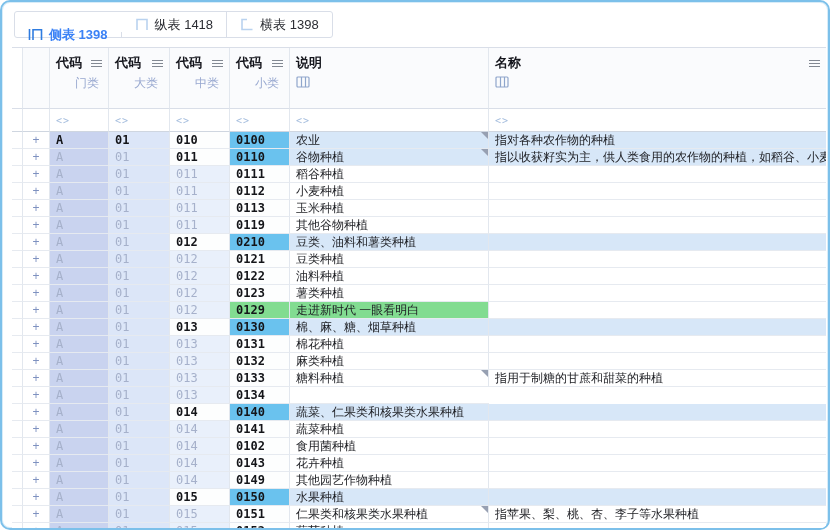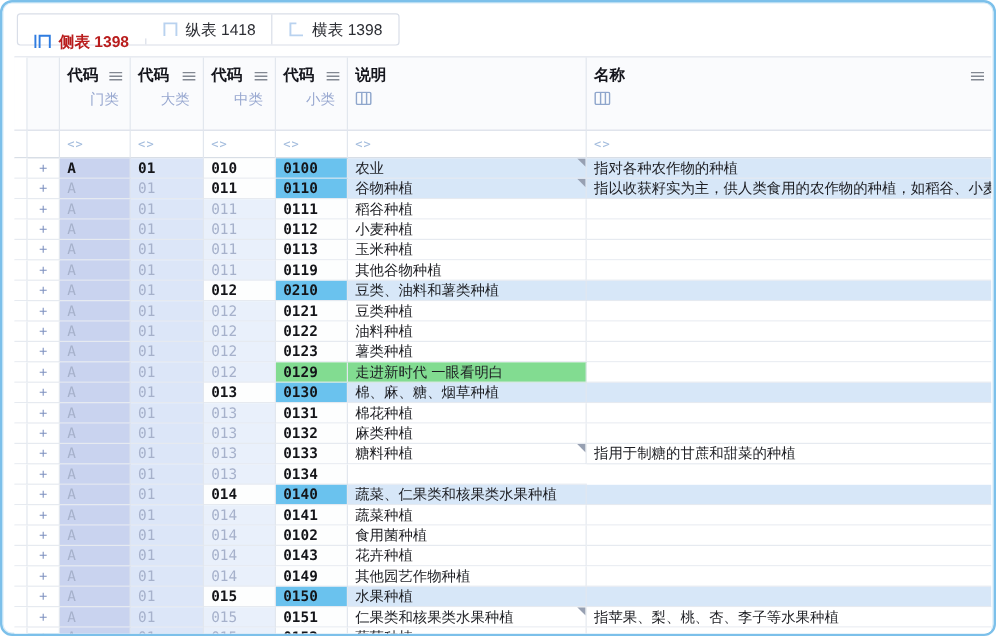--- a/index.html
+++ b/index.html
@@ -13,21 +13,21 @@
   .tabbar {
     position:absolute; left:12px; top:9px; height:27px; display:flex;
     border:1px solid #d9dee8; border-radius:3px; background:#fff;
   }
   .tab {
     display:flex; align-items:center; gap:6px; padding:0 13px;
     font-size:13px; color:#2b2d33; cursor:pointer; border-right:1px solid #d9dee8;
     white-space:nowrap;
   }
   .tab:last-child { border-right:none; }
-  .tab.active { color:#b91c1c; font-weight:bold;margin-top:20px; }
+  .tab.active { color:#3b82f6; font-weight:bold;margin-top:20px; }
   .ticon { display:flex; align-items:center; }
   .ticon svg { display:block; }
   
   .grid {
     position:absolute; left:10px; top:45px; right:2px; bottom:0;
     font-size:12px; color:#1c1d22; background:#fff;
     border-top:1px solid #d9dee8;
   }
   .row {
     display:grid;

